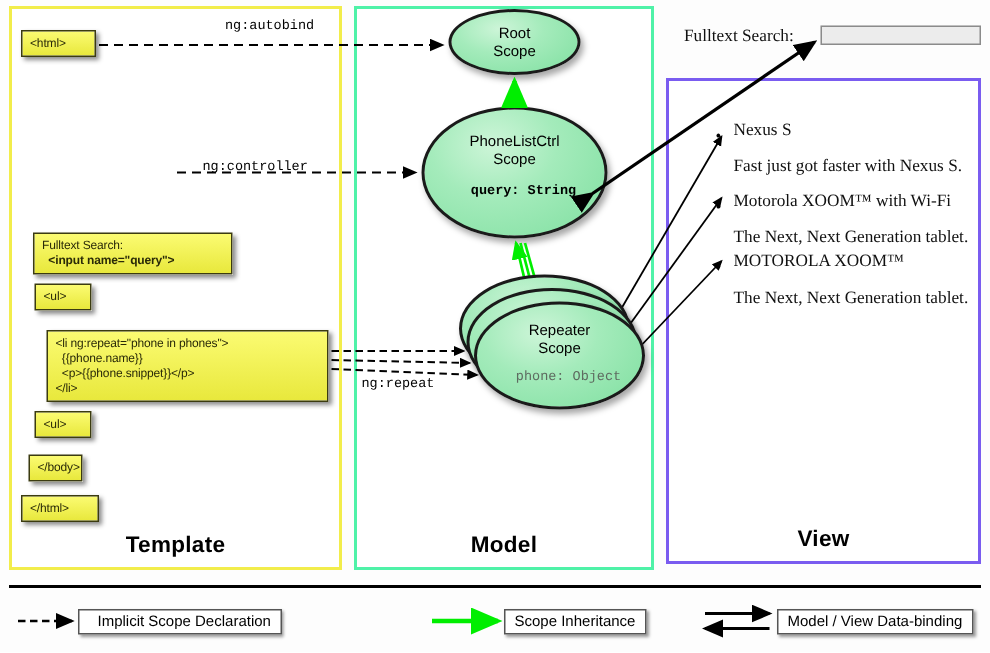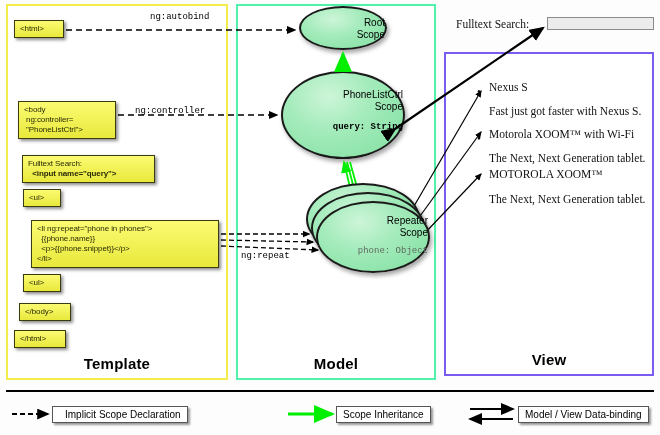--- a/index.html
+++ b/index.html
@@ -56,21 +56,21 @@
   .codebox b { font-weight: bold; }
 
   
   .scope {
     position: absolute;
     border-radius: 50%;
     background: radial-gradient(ellipse at 38% 28%, #cdf5d8 0%, #a4ebbb 40%, #7fdfa0 100%);
     border: 2px solid #1a1a1a;
     box-shadow: 2px 3px 4px rgba(0,0,0,0.35);
     box-sizing: border-box;
-    text-align: right;
+    text-align: center;
     color: #000;
   }
   .scope-title {
     font-size: 10px;
     line-height: 11.5px;
     font-family: "Liberation Sans", sans-serif;
     white-space: pre-line;
   }
   .scope-props {
     font-family: "Liberation Mono", monospace;
@@ -164,36 +164,33 @@
   </div>
   <div class="panel" id="panel-model">
     <div class="panel-title">Model</div>
   </div>
   <div class="panel" id="panel-view">
     <div class="panel-title">View</div>
   </div>
 
   <div class="codebox" style="left:14px; top:20px; width:50px;">&lt;html&gt;</div>
 
-  <div class="codebox" style="left:18px; top:101px; width:98px;">&lt;body
- ng:controller=
- "PhoneListCtrl"&gt;</div>
 
   <div class="codebox" style="left:22px; top:155px; width:133px;"><span>Fulltext Search:</span><br><b>  &lt;input name="query"&gt;</b></div>
 
   <div class="codebox" style="left:23px; top:189px; width:38px;">&lt;ul&gt;</div>
 
   <div class="codebox" style="left:31px; top:220px; width:188px;">&lt;li ng:repeat="phone in phones"&gt;
   {{phone.name}}
   &lt;p&gt;{{phone.snippet}}&lt;/p&gt;
 &lt;/li&gt;</div>
 
   <div class="codebox" style="left:23px; top:274px; width:38px;">&lt;ul&gt;</div>
 
-  <div class="codebox" style="left:19px; top:303px; width:52px;">&lt;/body&gt;</div>
+  <div class="codebox" style="left:19px; top:303px; width:36px;">&lt;/body&gt;</div>
 
   <div class="codebox" style="left:14px; top:330px; width:52px;">&lt;/html&gt;</div>
 
   <div class="scope" style="left:299px; top:6px; width:88px; height:44px;">
     <div class="scope-title" style="padding-top:9px;">Root
 Scope</div>
   </div>
 
   <div class="scope" style="left:281px; top:71px; width:124px; height:88px;">
     <div class="scope-title" style="padding-top:16px;">PhoneListCtrl

